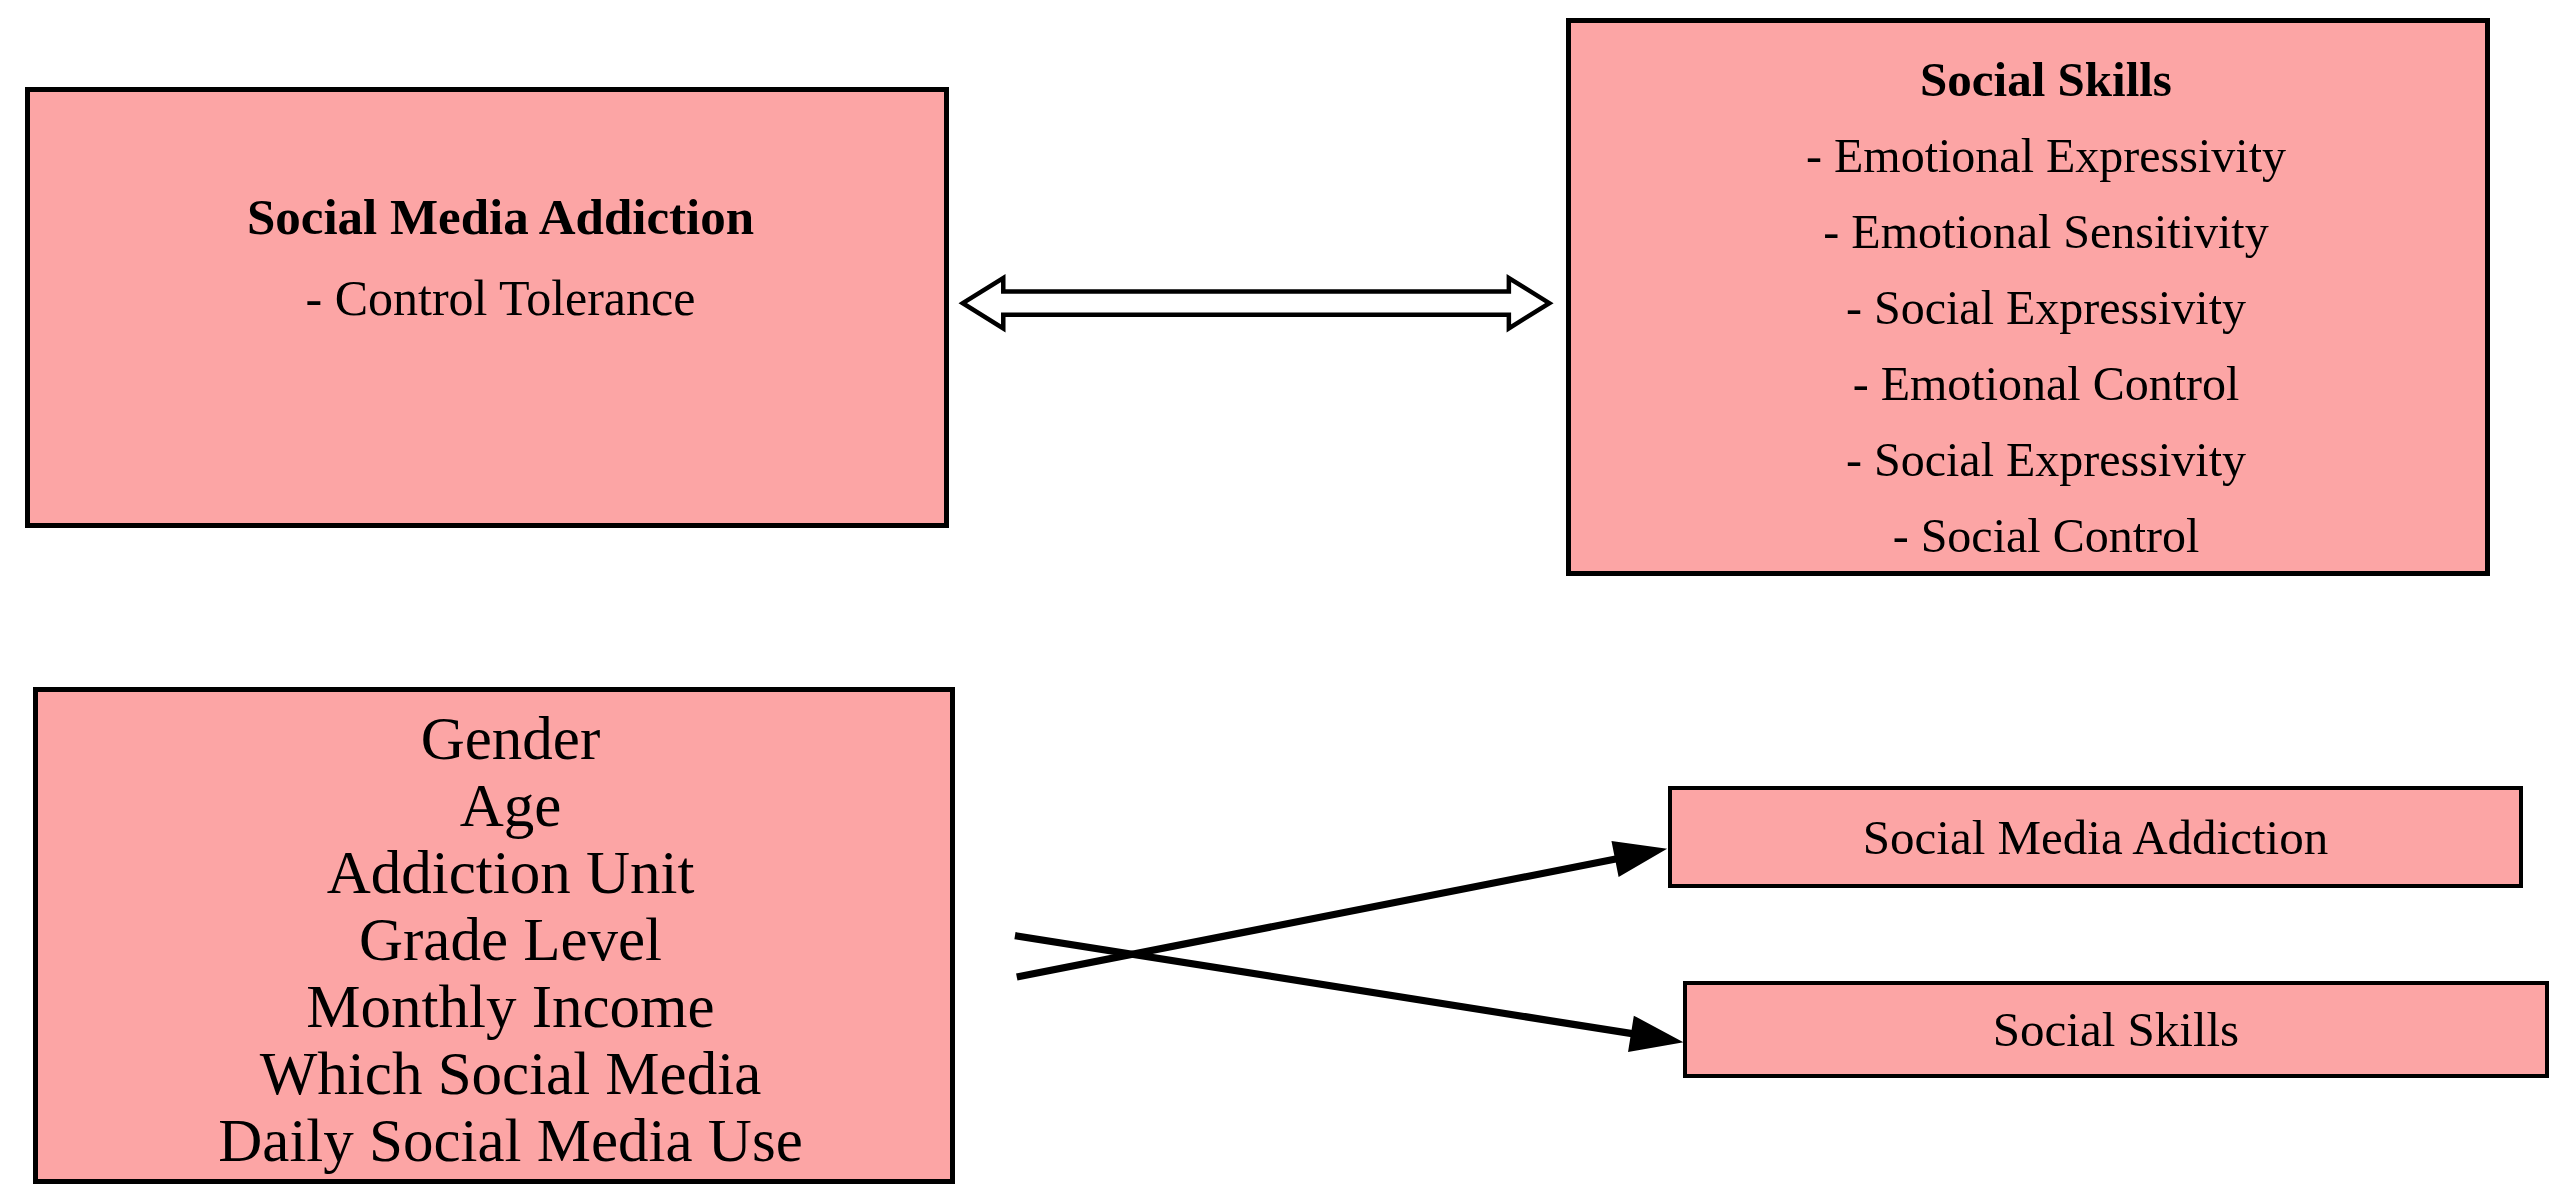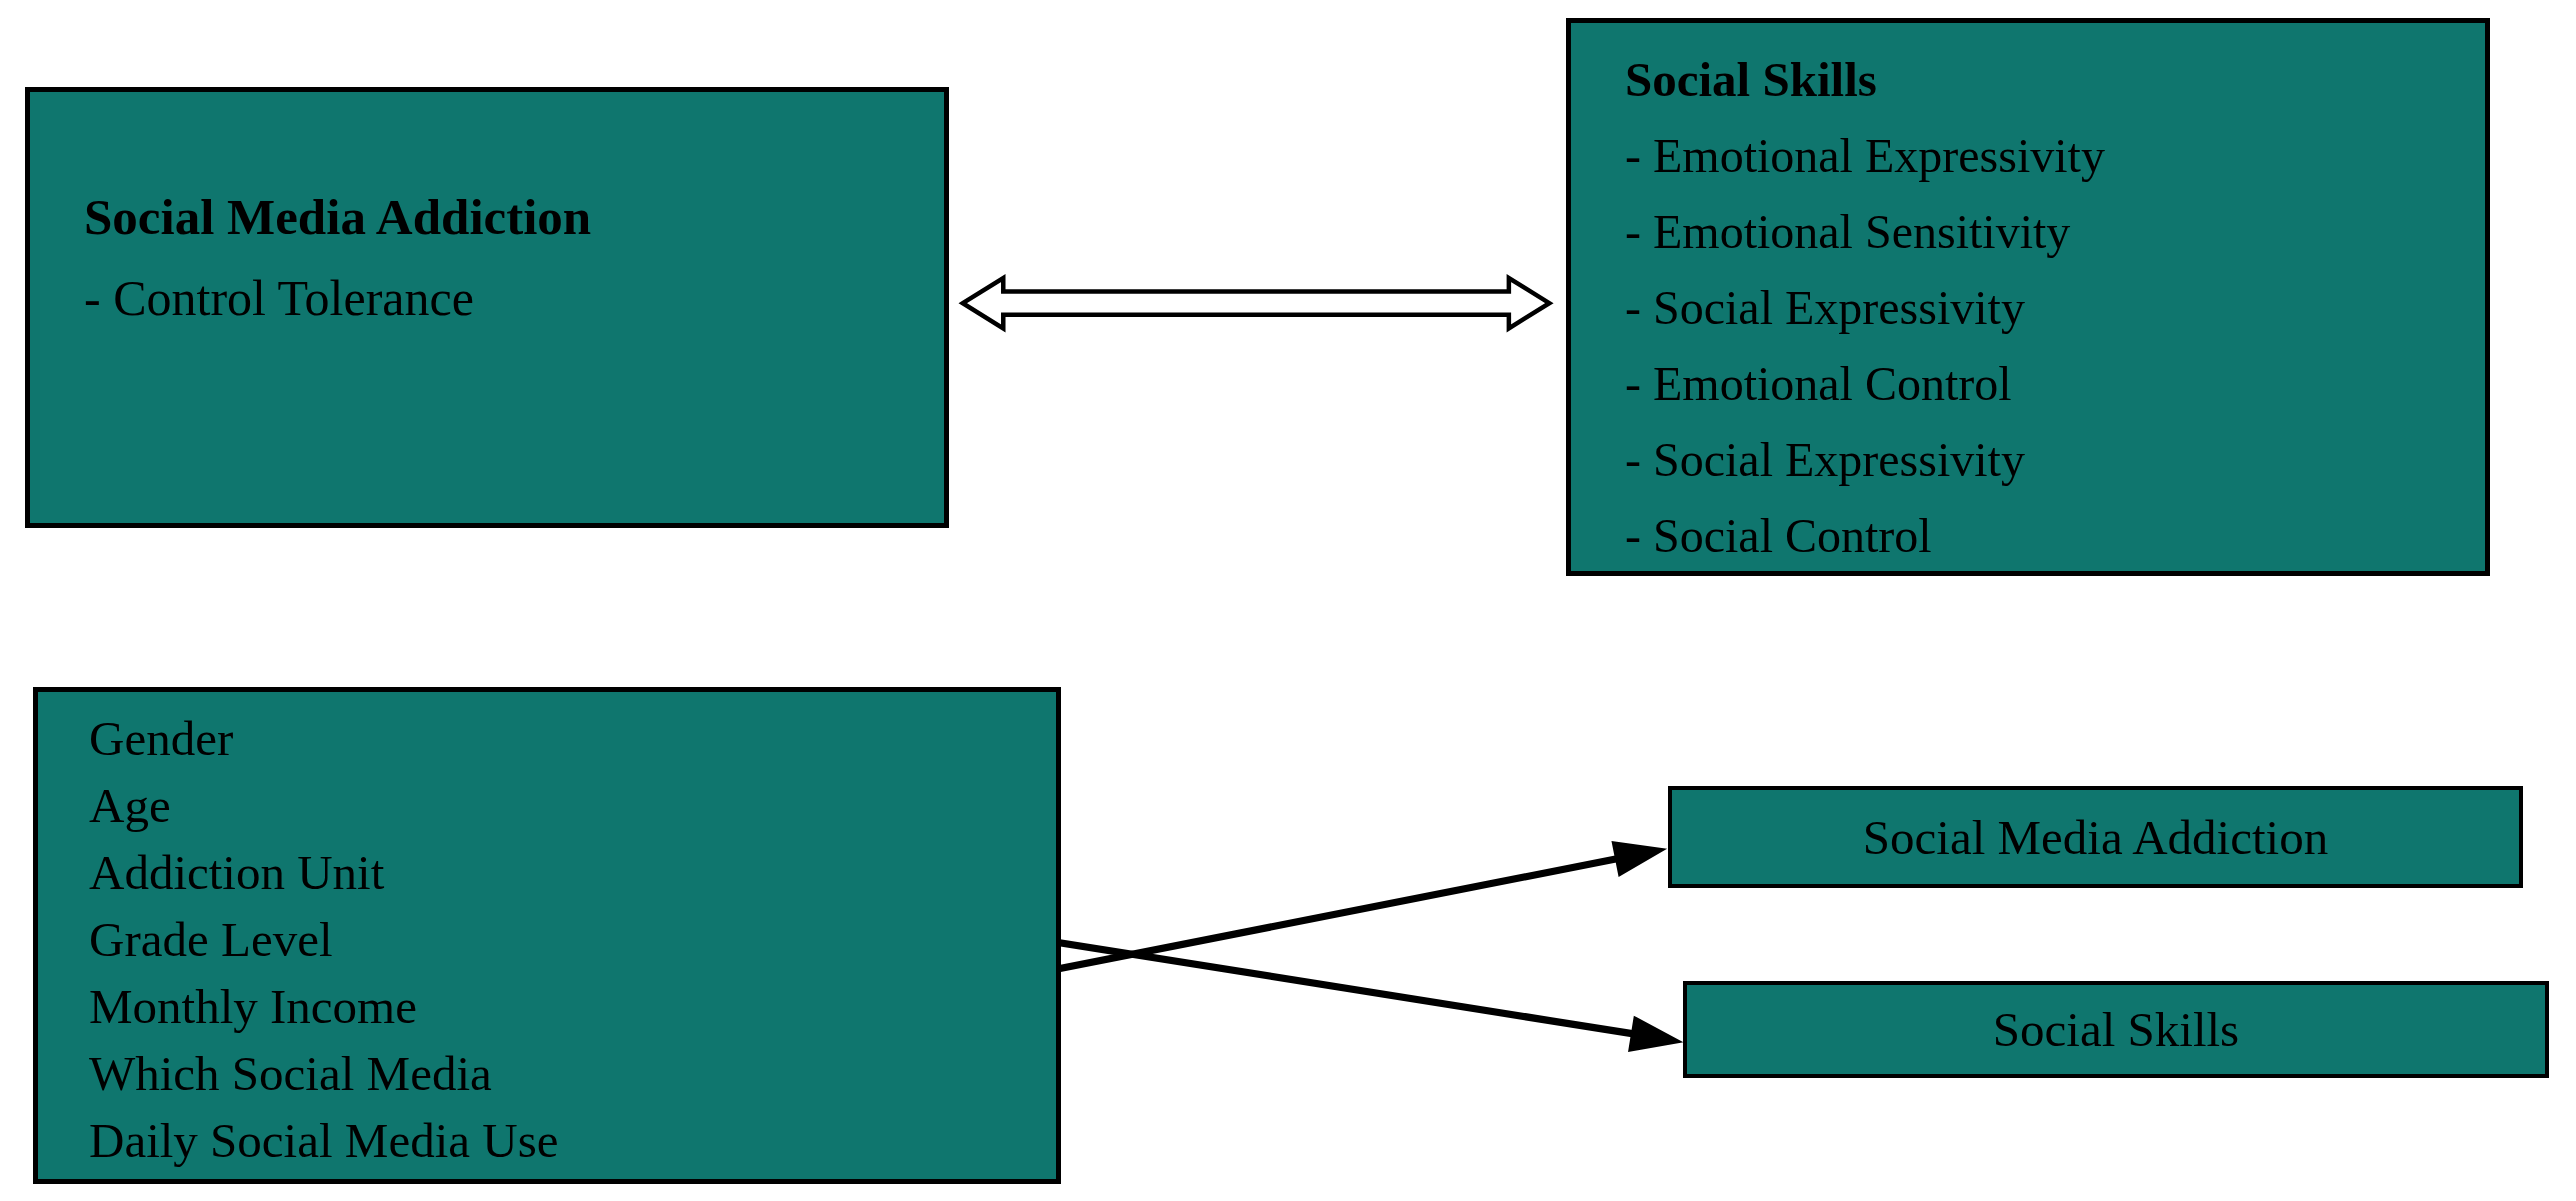--- a/index.html
+++ b/index.html
@@ -21,21 +21,22 @@
     left: 0;
     top: 0;
     width: 2576px;
     height: 1201px;
     pointer-events: none;
   }
   .box {
     position: absolute;
     box-sizing: border-box;
     border: 5.4px solid #000000;
-    background: #0f766e;
+    background: #fca5a5;
+    text-align: center;
   }
   
   .box-construct {
     left: 25px;
     top: 87px;
     width: 924px;
     height: 441px;
     padding: 85px 27px 0 54px;
     font-size: 50px;
     line-height: 81px;
@@ -57,24 +58,24 @@
     white-space: nowrap;
   }
   .box-skills .box-title {
     font-weight: bold;
     font-size: 49px;
   }
   
   .box-demographics {
     left: 33px;
     top: 687px;
-    width: 1028px;
+    width: 922px;
     height: 497px;
     padding: 12.6px 18px 0 51px;
-    font-size: 49px;
+    font-size: 61px;
     line-height: 67px;
     white-space: nowrap;
   }
   
   .box-outcome {
     border-width: 4.5px;
     display: flex;
     align-items: center;
     justify-content: center;
     font-size: 49px;

